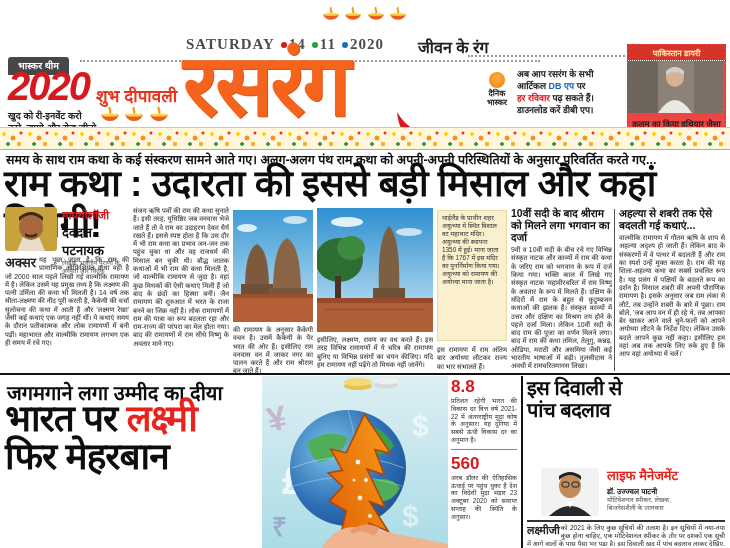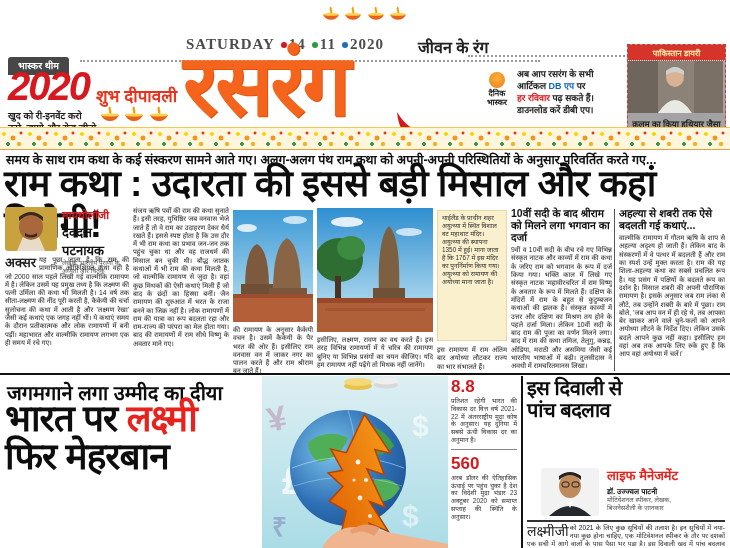--- a/index.html
+++ b/index.html
@@ -24,21 +24,21 @@
             letter-spacing:-3px;text-shadow:1px 1px 0 #e0520d;}
   .mast-swash{left:395px;top:108px;width:52px;height:34px;}
   .tagline{left:410px;top:36px;font-size:16px;font-weight:bold;color:#222;margin-left:8px;}
   .head-dotted{left:468px;top:55px;width:256px;border-top:2px dotted #9a9a9a;}
   .brand{left:478px;top:72px;width:38px;text-align:center;font-size:8px;font-weight:bold;line-height:1.1;color:#222;}
   .brand-sun{width:16px;height:16px;border-radius:50%;margin:0 auto 2px;
              background:radial-gradient(circle at 50% 40%,#ffb23e,#f07a12);}
   .promo{left:517px;top:68px;width:106px;font-size:9px;font-weight:bold;line-height:1.35;color:#222;}
   .promo .hl-blue{color:#1565c0;}
   .promo .hl-red{color:#d6181f;}
-  .corner-box{left:627px;top:44px;width:97px;height:93px;border:1px dashed #d6342a;background:#a3a3a3;}
+  .corner-box{left:627px;top:44px;width:97px;height:93px;border:1px dashed #d6342a;background:#ef4444;}
   .corner-tag{display:block;background:#d6342a;color:#ffe9a8;font-size:8px;font-weight:bold;
               text-align:center;padding:2px 0;border-bottom:1px dotted #fff;}
   .corner-caption{display:block;font-size:8.5px;font-weight:bold;text-align:center;line-height:1.2;
                   padding-top:2px;color:#222;}
   .garland{left:0;top:127px;width:730px;height:21px;background-color:#fff6dd;
     background-image:
       radial-gradient(circle 3px  at 4px  6px,  #ffd400 60%, transparent 66%),
       radial-gradient(circle 4px  at 13px 10px, #f7941d 60%, transparent 66%),
       radial-gradient(circle 2.5px at 21px 5px, #e8341c 58%, transparent 66%),
       radial-gradient(circle 3px  at 8px 16px,  #2f9e44 58%, transparent 66%),
@@ -87,21 +87,21 @@
   .br-head{left:527px;top:377px;width:198px;font-size:20px;font-weight:bold;line-height:1.12;
            letter-spacing:-0.5px;color:#0d0d0d;}
   .br-author{left:527px;top:466px;width:198px;height:52px;}
   .br-photo{position:absolute;left:14px;top:2px;width:58px;height:48px;border-radius:3px;overflow:hidden;}
   .br-meta{position:absolute;left:80px;top:0;width:118px;}
   .br-tag{font-size:13px;font-weight:bold;color:#e8231d;}
   .br-name{font-size:7.5px;font-weight:bold;color:#111;margin-top:2px;}
   .br-role{font-size:6.5px;color:#555;line-height:1.25;}
   .br-div{left:527px;top:520px;width:198px;border-top:2px solid #333;}
   .br-para{left:527px;top:524px;width:198px;font-size:6.6px;line-height:8px;text-align:justify;color:#222;height:22px;overflow:hidden;}
-  .br-lead{font-size:14px;font-weight:normal;float:left;margin-right:1px;line-height:1.1;}
+  .br-lead{font-size:11px;font-weight:bold;float:left;margin-right:1px;line-height:1.1;}
 </style>
 </head>
 <body>
 
 <div class="page">
 
   <div class="abs" style="left:322px;top:4px;">
     <svg class="diya" width="18" height="15" viewBox="0 0 20 16">
         <path d="M10 1 C8.2 4.4,11.8 4.6,10 7.6" stroke="#f49b00" stroke-width="2.2" fill="none"></path>
         <path d="M1 9 Q10 7 19 9 Q16 15 10 15 Q4 15 1 9Z" fill="#e8611c"></path>

